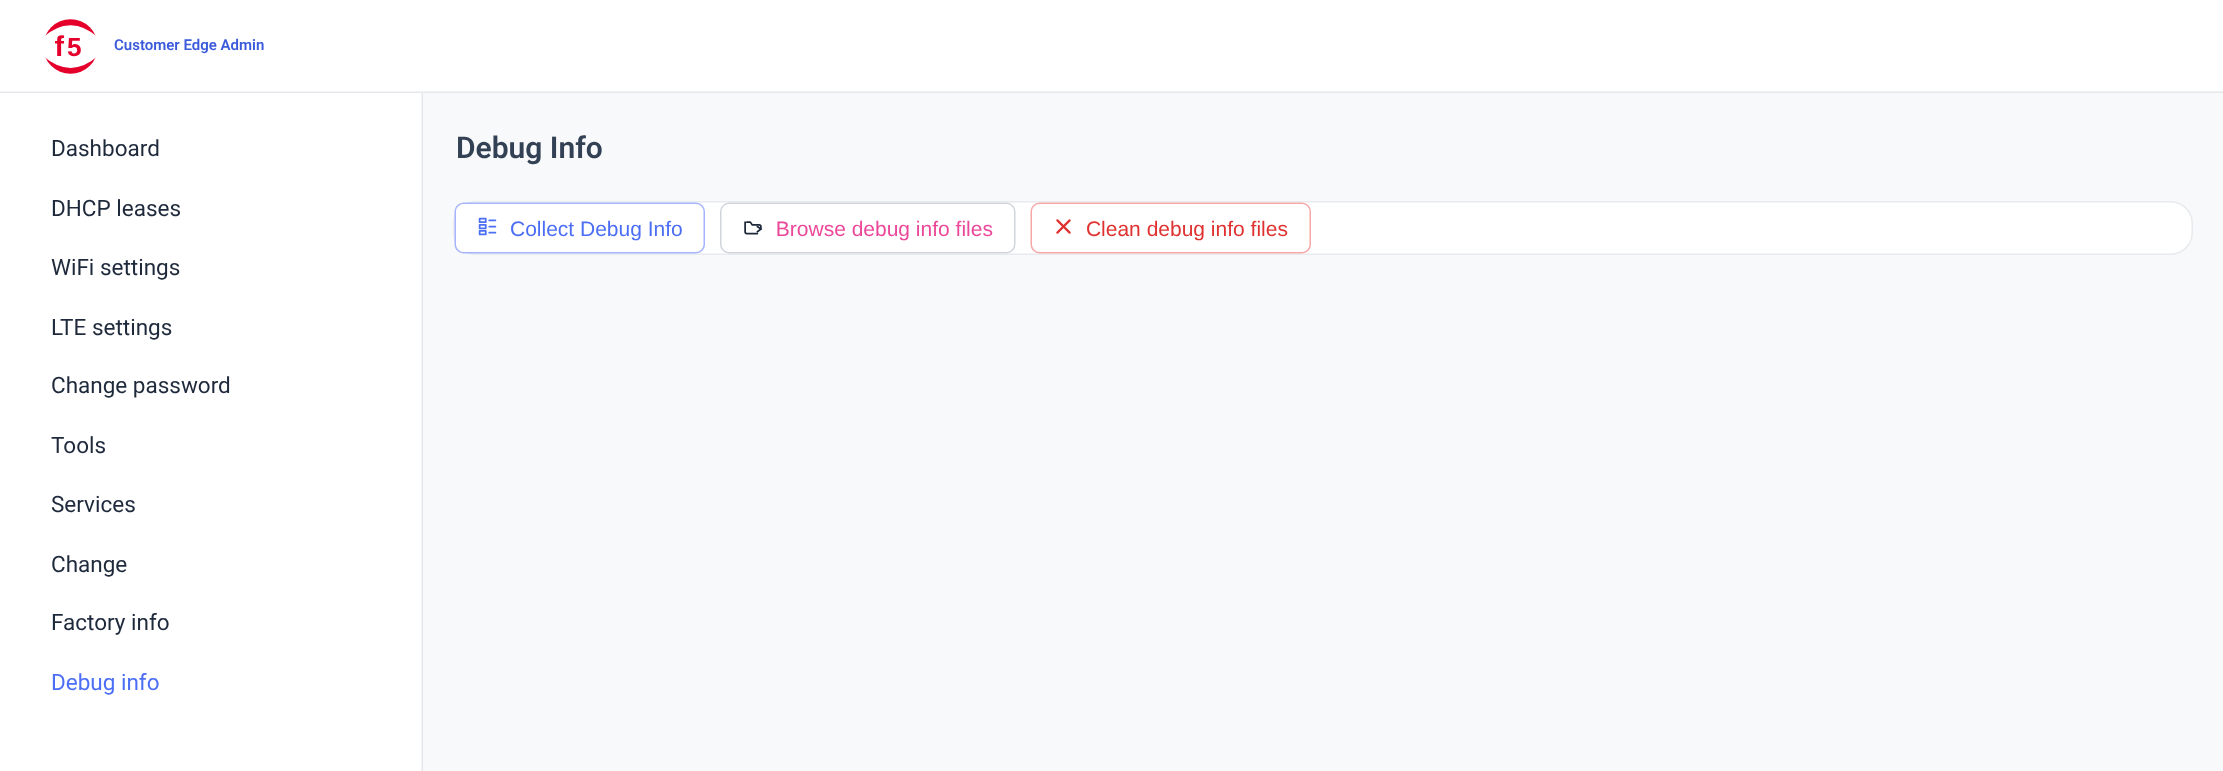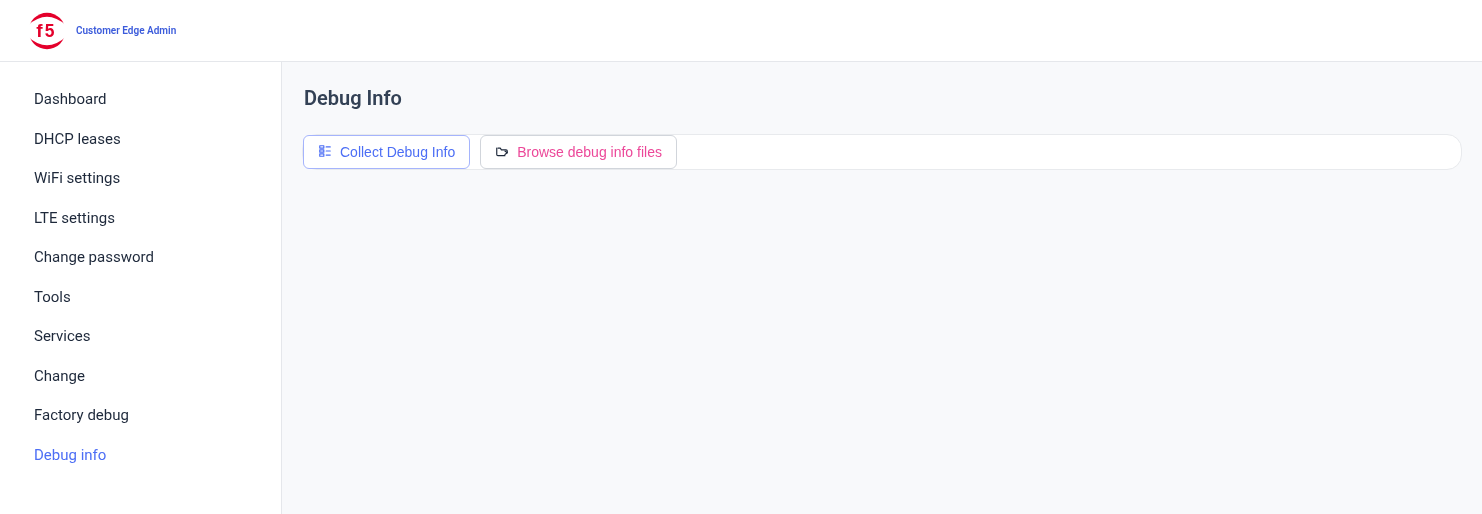--- a/index.html
+++ b/index.html
@@ -129,21 +129,21 @@
 
   <nav class="sidebar">
     <a href="#">Dashboard</a>
     <a href="#">DHCP leases</a>
     <a href="#">WiFi settings</a>
     <a href="#">LTE settings</a>
     <a href="#">Change password</a>
     <a href="#">Tools</a>
     <a href="#">Services</a>
     <a href="#">Change</a>
-    <a href="#">Factory debug</a>
+    <a href="#">Factory info</a>
     <a href="#" class="active">Debug info</a>
   </nav>
 
   <main class="main">
     <h1 class="page-title">Debug Info</h1>
 
     <div class="card">
       <div class="btn-row">
 
         <button class="action primary">
@@ -164,18 +164,27 @@
           <span class="icon-dark">
             <svg viewBox="0 0 24 24" fill="none" stroke="currentColor" stroke-width="2" stroke-linecap="round" stroke-linejoin="round">
               <path d="M3 7 L3 18 A2 2 0 0 0 5 20 L17 20"></path>
               <path d="M5 7 L9 7 L11 10 L19 10 A2 2 0 0 1 21 12 L21 15"></path>
               <polyline points="17 12 21 15 17 18"></polyline>
             </svg>
           </span>
           <span>Browse debug info files</span>
         </button>
 
+        <button class="action danger">
+          <span class="icon-danger">
+            <svg viewBox="0 0 24 24" fill="none" stroke="currentColor" stroke-width="2.5" stroke-linecap="round">
+              <line x1="5" y1="5" x2="19" y2="19"></line>
+              <line x1="19" y1="5" x2="5" y2="19"></line>
+            </svg>
+          </span>
+          <span>Clean debug info files</span>
+        </button>
 
       </div>
     </div>
   </main>
 
 </div>
 
 </body></html>

